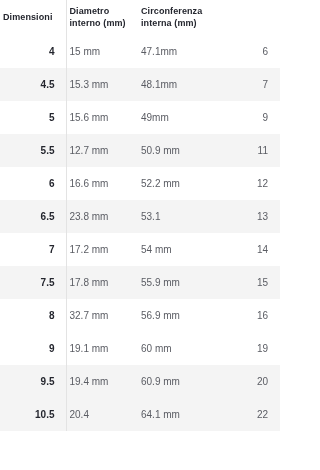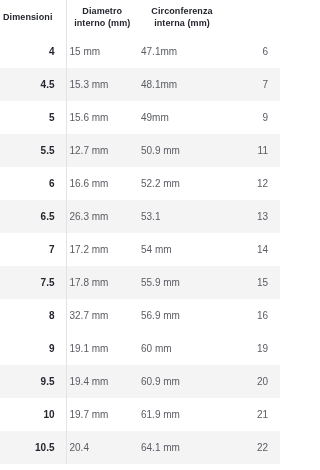--- a/index.html
+++ b/index.html
@@ -34,21 +34,21 @@
     vertical-align: middle;
     letter-spacing: 0.1px;
     border: none;
   }
   th.h-size {
     text-align: left;
     padding-right: 11px;
     border-right: 1px solid #e3e3e3;
   }
   th.h-diameter, th.h-circum {
-    text-align: center;
+    text-align: left;
   }
   th.h-extra {
     text-align: right;
     padding-right: 12px;
   }
 
   tbody tr { height: 33px; }
   tbody tr.alt { background: #f4f4f4; }
   tbody tr.plain { background: #ffffff; }
 
@@ -124,21 +124,21 @@
         <td class="c-extra">11</td>
       </tr>
       <tr class="plain">
         <td class="c-size">6</td>
         <td class="c-diameter">16.6 mm</td>
         <td class="c-circum">52.2 mm</td>
         <td class="c-extra">12</td>
       </tr>
       <tr class="alt">
         <td class="c-size">6.5</td>
-        <td class="c-diameter">26.3 mm</td>
+        <td class="c-diameter">23.8 mm</td>
         <td class="c-circum">53.1</td>
         <td class="c-extra">13</td>
       </tr>
       <tr class="plain">
         <td class="c-size">7</td>
         <td class="c-diameter">17.2 mm</td>
         <td class="c-circum">54 mm</td>
         <td class="c-extra">14</td>
       </tr>
       <tr class="alt">
@@ -158,26 +158,20 @@
         <td class="c-diameter">19.1 mm</td>
         <td class="c-circum">60 mm</td>
         <td class="c-extra">19</td>
       </tr>
       <tr class="alt">
         <td class="c-size">9.5</td>
         <td class="c-diameter">19.4 mm</td>
         <td class="c-circum">60.9 mm</td>
         <td class="c-extra">20</td>
       </tr>
-      <tr class="plain">
-        <td class="c-size">10</td>
-        <td class="c-diameter">19.7 mm</td>
-        <td class="c-circum">61.9 mm</td>
-        <td class="c-extra">21</td>
-      </tr>
       <tr class="alt">
         <td class="c-size">10.5</td>
         <td class="c-diameter">20.4</td>
         <td class="c-circum">64.1 mm</td>
         <td class="c-extra">22</td>
       </tr>
     </tbody>
 </table>
 
 </body></html>

